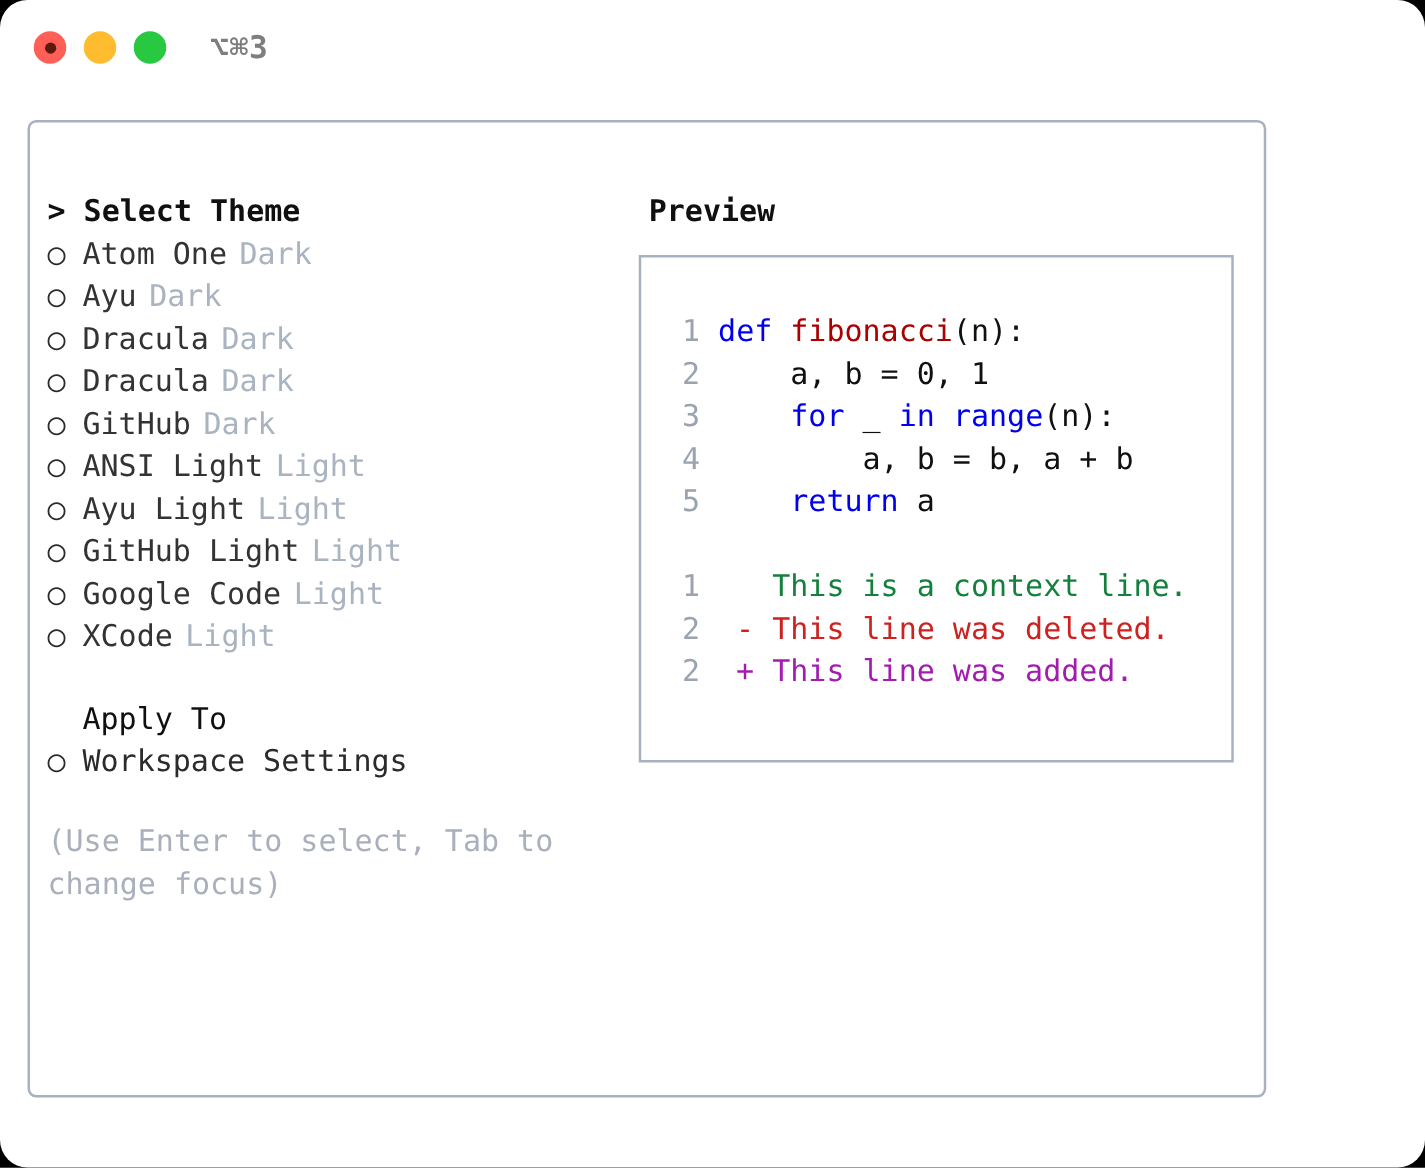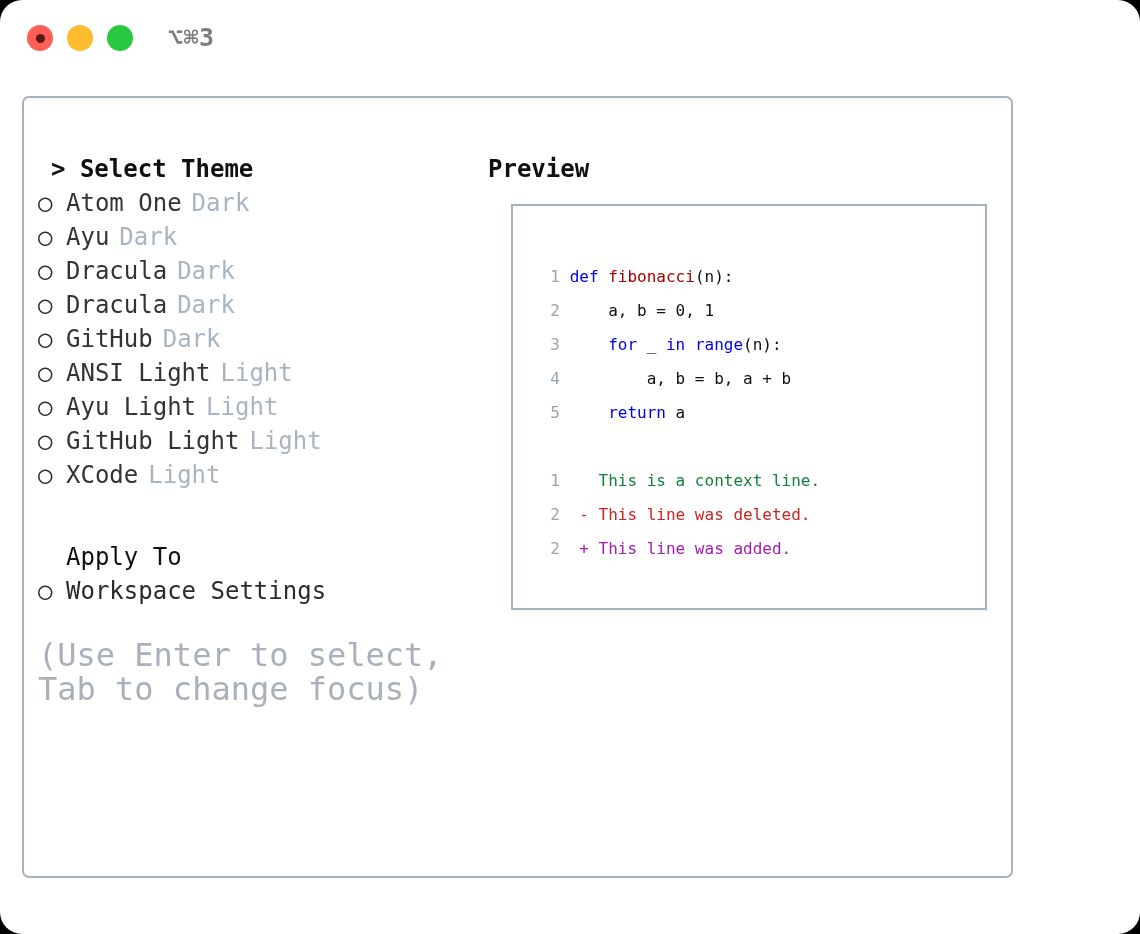--- a/index.html
+++ b/index.html
@@ -86,77 +86,76 @@
   .row {
     height: 34px;
     line-height: 34px;
     font-size: 24px;
     white-space: nowrap;
   }
   #theme-header {
     font-weight: bold;
     color: #101010;
     letter-spacing: 0px;
-    margin-left: 13px;
   }
   .marker {
     display: inline-block;
     width: 28px;
     font-size: 24px;
     color: #2b2b2b;
   }
   .marker.sel { color: #00aa33; }
   .theme-name { color: #333333; }
   .theme-row.selected .theme-name { color: #00aa33; }
   .theme-kind {
     color: #aab3c0;
     margin-left: 10px;
   }
 
   #apply-header {
-    margin-top: 48px;
+    margin-top: 32px;
     padding-left: 28px;
     color: #101010;
   }
   .apply-row .apply-label { color: #2b2b2b; }
   .apply-row.selected .apply-label { color: #00aa33; }
 
   #hint {
     margin-top: 30px;
-    font-size: 32px;
+    font-size: 24px;
     line-height: 34px;
     color: #aab0bb;
     width: 410px;
   }
 
   
   #preview-title {
     position: absolute;
-    left: 464px;
+    left: 495px;
     top: 54px;
     font-size: 24px;
     font-weight: bold;
     color: #101010;
     line-height: 34px;
   }
   #preview-box {
     position: absolute;
     left: 487px;
     top: 106px;
     width: 476px;
     height: 406px;
     border: 2px solid #a8b1c0;
     box-sizing: border-box;
     background: #ffffff;
   }
   #code {
     position: absolute;
     left: 21px;
-    top: 54px;
-    font-size: 16px;
+    top: 42px;
+    font-size: 24px;
     line-height: 34px;
     white-space: pre;
   }
   .cl { display: block; height: 34px; }
   .ln {
     display: inline-block;
     width: 26px;
     text-align: right;
     color: #9aa3b0;
   }
@@ -188,20 +187,21 @@
       <div class="row" id="theme-header">&gt; Select Theme</div>
       <div id="theme-list">
           <div class="row theme-row"><span class="marker">○</span><span class="theme-name">Atom One</span><span class="theme-kind">Dark</span></div>
           <div class="row theme-row"><span class="marker">○</span><span class="theme-name">Ayu</span><span class="theme-kind">Dark</span></div>
           <div class="row theme-row"><span class="marker">○</span><span class="theme-name">Dracula</span><span class="theme-kind">Dark</span></div>
           <div class="row theme-row"><span class="marker">○</span><span class="theme-name">Dracula</span><span class="theme-kind">Dark</span></div>
           <div class="row theme-row"><span class="marker">○</span><span class="theme-name">GitHub</span><span class="theme-kind">Dark</span></div>
           <div class="row theme-row"><span class="marker">○</span><span class="theme-name">ANSI Light</span><span class="theme-kind">Light</span></div>
           <div class="row theme-row"><span class="marker">○</span><span class="theme-name">Ayu Light</span><span class="theme-kind">Light</span></div>
           <div class="row theme-row"><span class="marker">○</span><span class="theme-name">GitHub Light</span><span class="theme-kind">Light</span></div>
+          <div class="row theme-row"><span class="marker">○</span><span class="theme-name">Google Code</span><span class="theme-kind">Light</span></div>
           <div class="row theme-row"><span class="marker">○</span><span class="theme-name">XCode</span><span class="theme-kind">Light</span></div>
         </div>
 
       <div class="row" id="apply-header">Apply To</div>
       <div id="apply-list">
           <div class="row apply-row"><span class="marker">○</span><span class="apply-label">Workspace Settings</span></div>
         </div>
 
       <div id="hint">(Use Enter to select, Tab to change focus)</div>
     </div>

